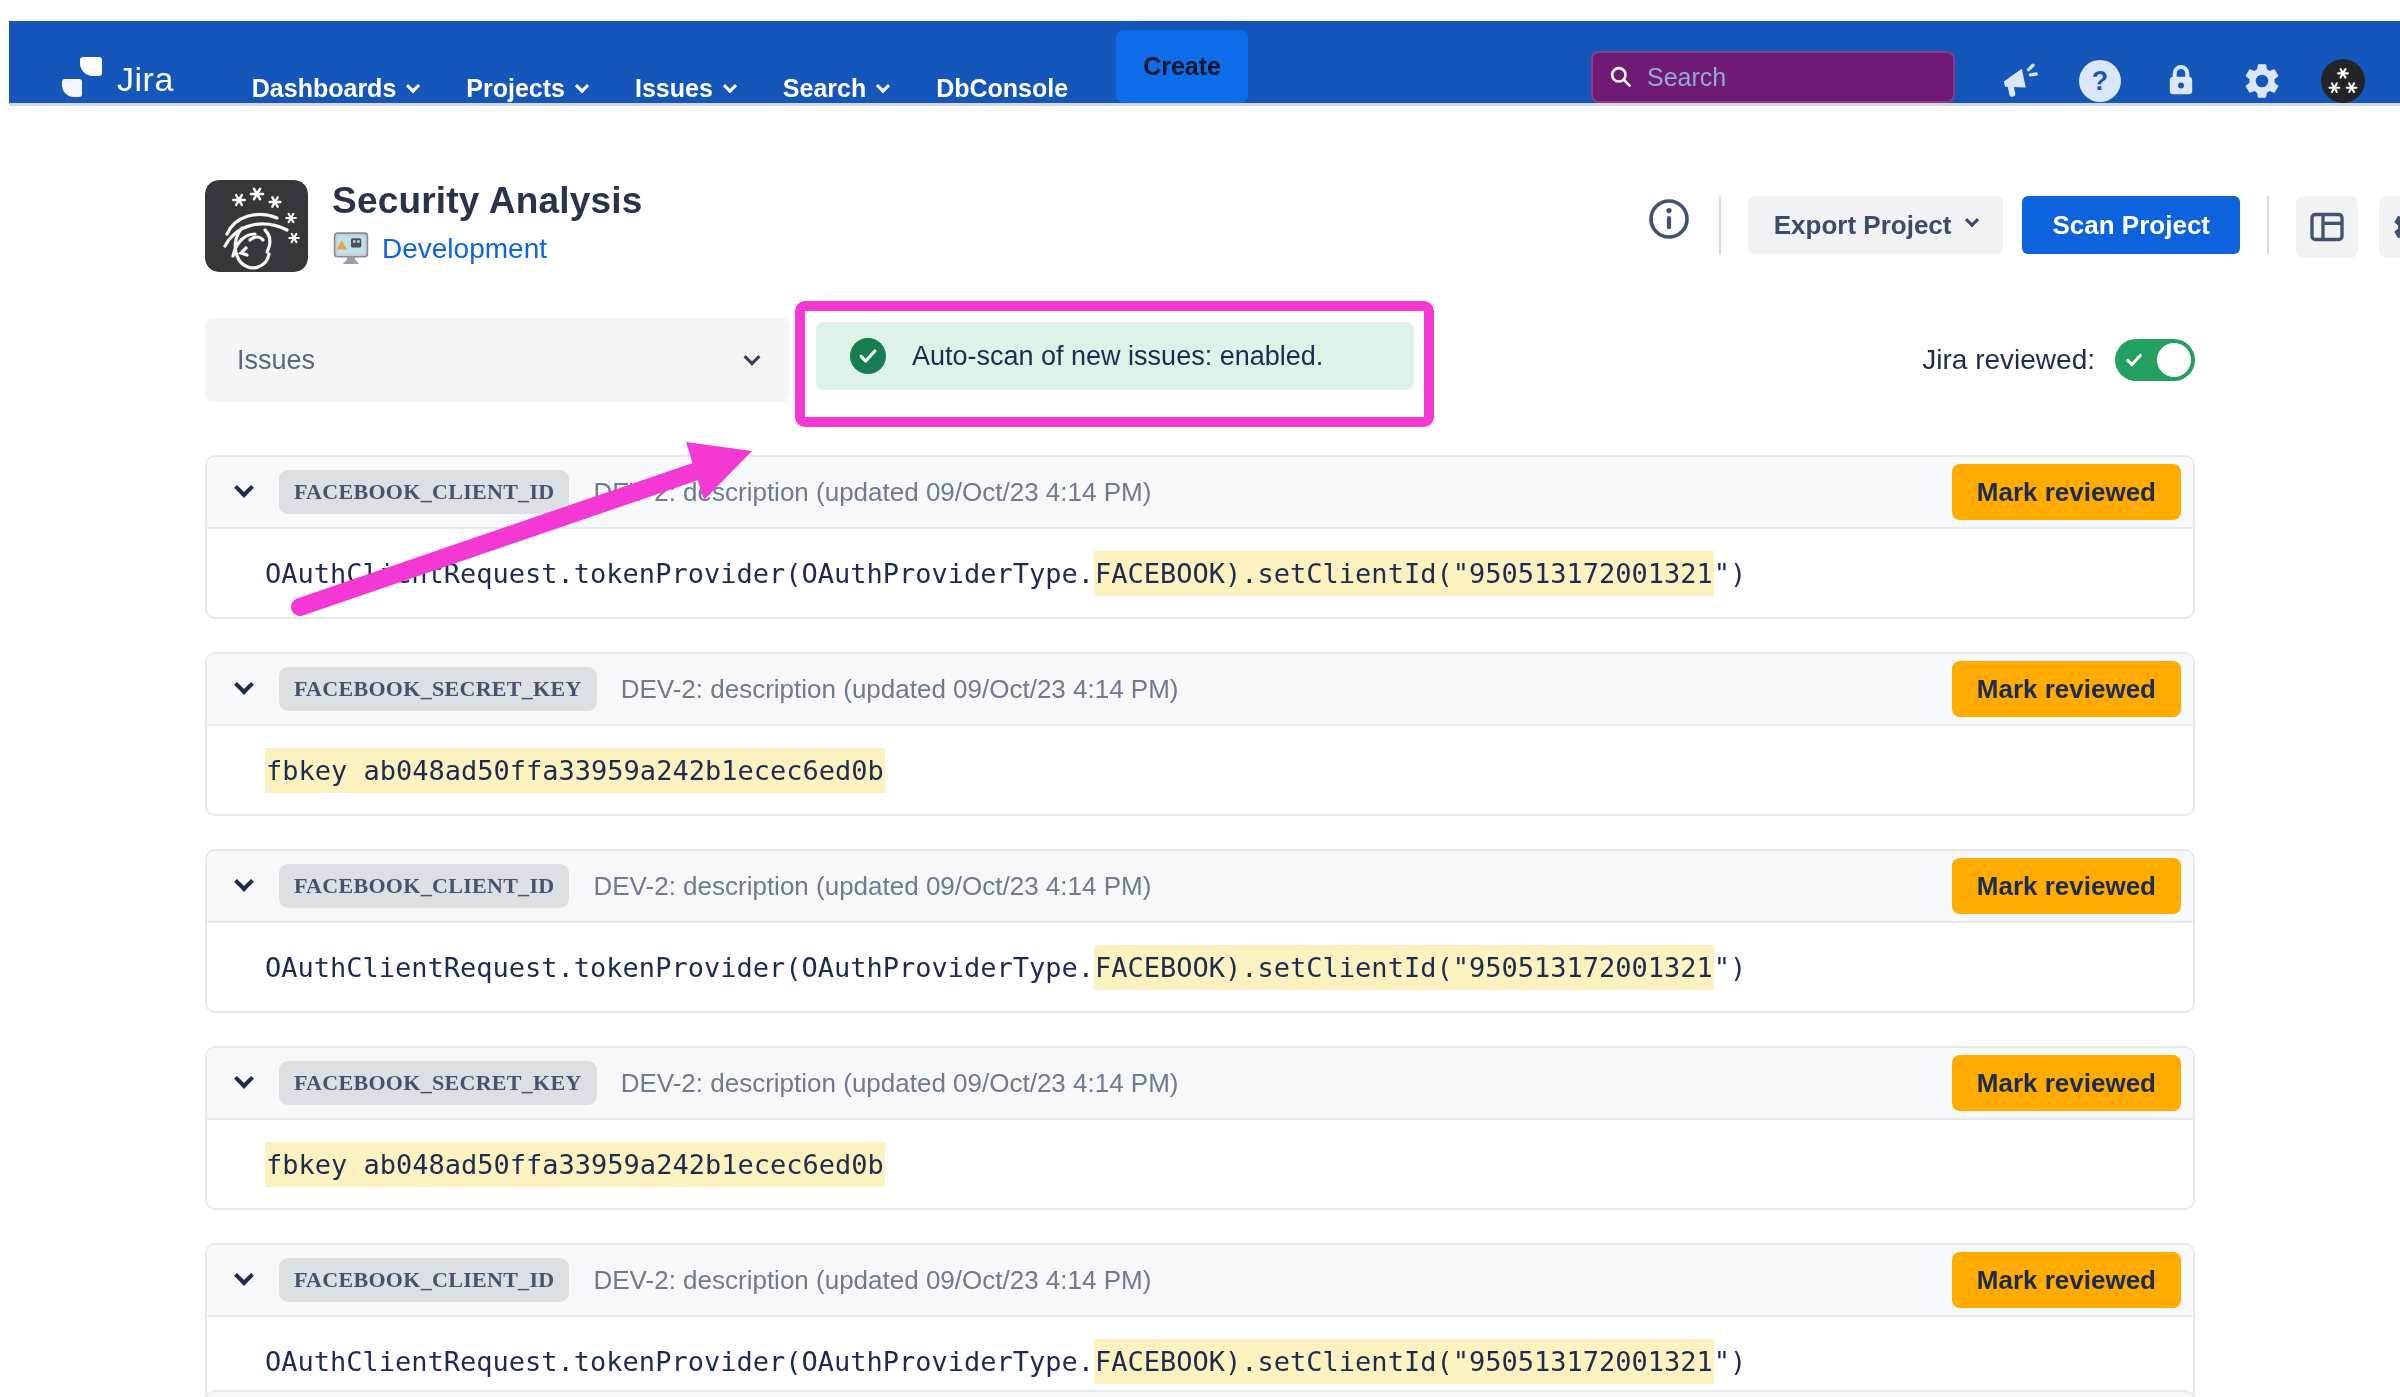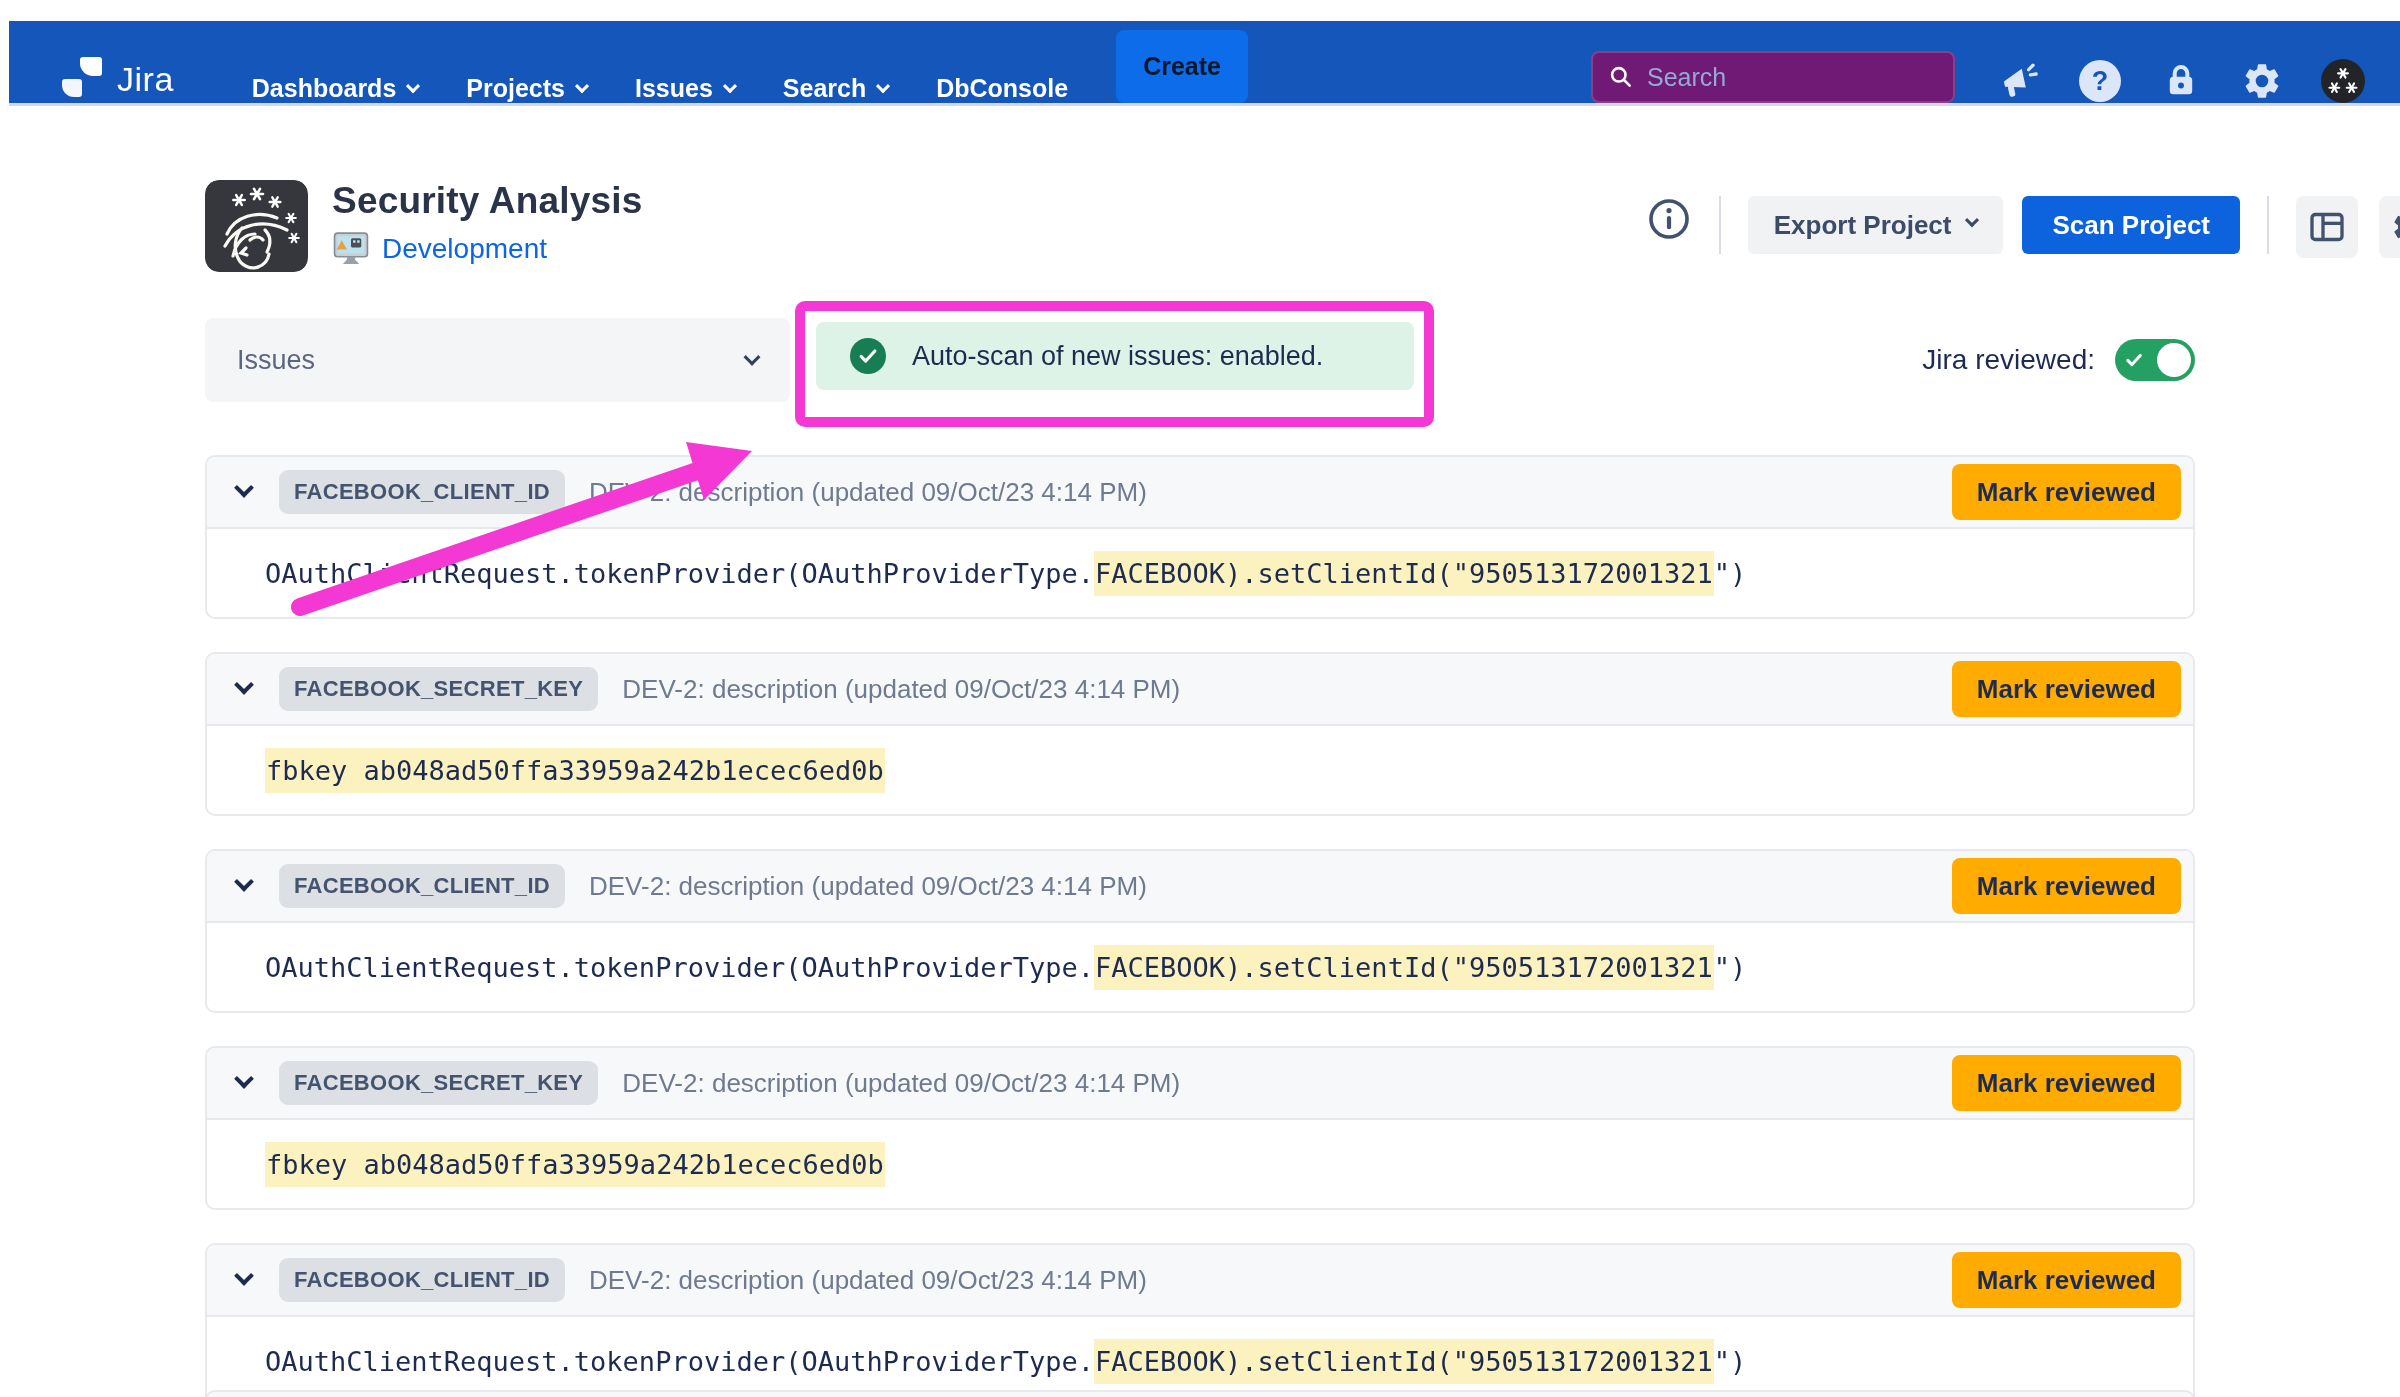--- a/index.html
+++ b/index.html
@@ -61,21 +61,21 @@
   .banner-text { color:#1D2B50; font-size:27px; }
 
   
   .issues-list { position:absolute; left:205px; top:455px; width:1990px; display:flex; flex-direction:column; gap:33px; }
   .issue-card { border:2px solid #E7E9ED; border-radius:10px; background:#fff; }
   .issue-head { height:72px; background:#F7F8F9; border-bottom:2px solid #E7E9ED; border-radius:8px 8px 0 0;
                 display:flex; align-items:center; padding:0 12px 0 30px; }
   .row-chev { color:#1D2B50; width:14px; height:14px; border-right:4px solid currentColor; border-bottom:4px solid currentColor;
               transform:rotate(45deg) translate(-3px,-3px); flex:none; cursor:pointer; }
   .badge { margin-left:28px; background:#DCDFE4; color:#44546F; font-weight:700; font-size:22px; letter-spacing:.3px;
-           padding:9px 15px; border-radius:9px; white-space:nowrap; }
+           padding:9px 15px; border-radius:9px; white-space:nowrap;font-family:Liberation Serif, serif; }
   .issue-title { margin-left:24px; color:#6E7A90; font-size:26px; white-space:nowrap; }
   .mark-btn { margin-left:auto; background:#FFAB00; color:#1D2B50; font-size:26px; font-weight:600; height:56px;
               padding:0 25px; border-radius:8px; display:flex; align-items:center; cursor:pointer; white-space:nowrap; }
   .issue-code { height:88px; display:flex; align-items:center; padding:0 30px 0 58px;
                 font-family:"DejaVu Sans Mono", monospace; font-size:27px; color:#1D2B50; white-space:pre; }
   .hl { background:#FBF2C0; padding:7px 1px; }
   .partial-row { position:absolute; left:205px; top:1390px; width:1990px; height:10px; background:#F7F8F9;
                  border:2px solid #E7E9ED; border-bottom:none; border-radius:10px 10px 0 0; }
 
   

